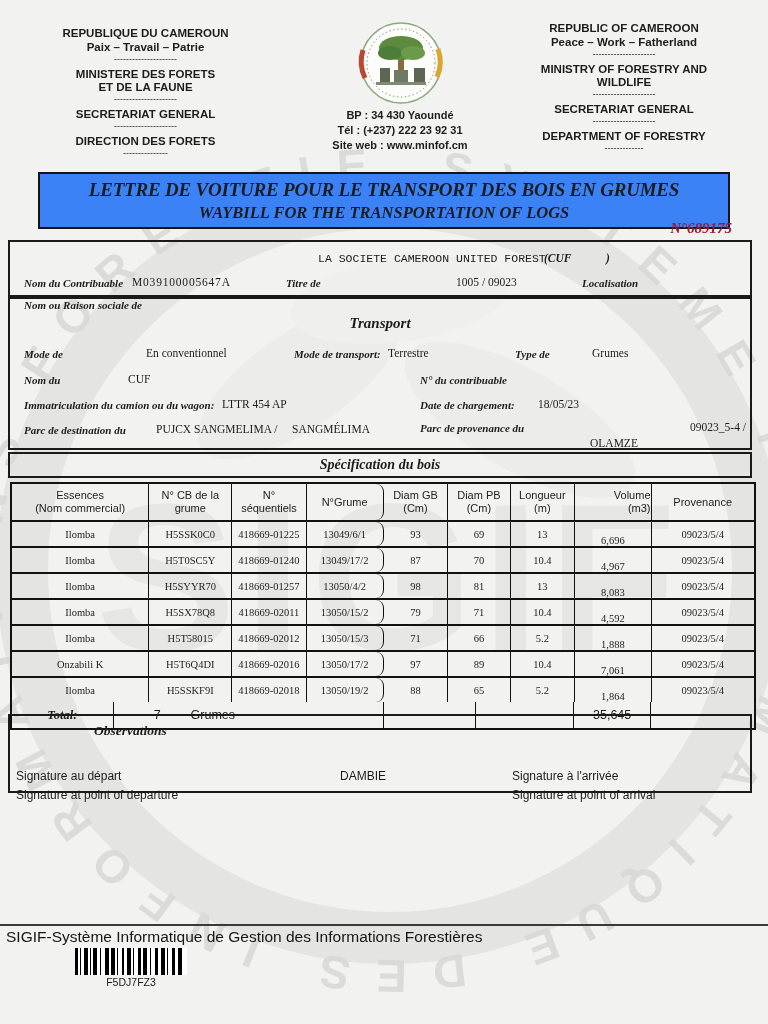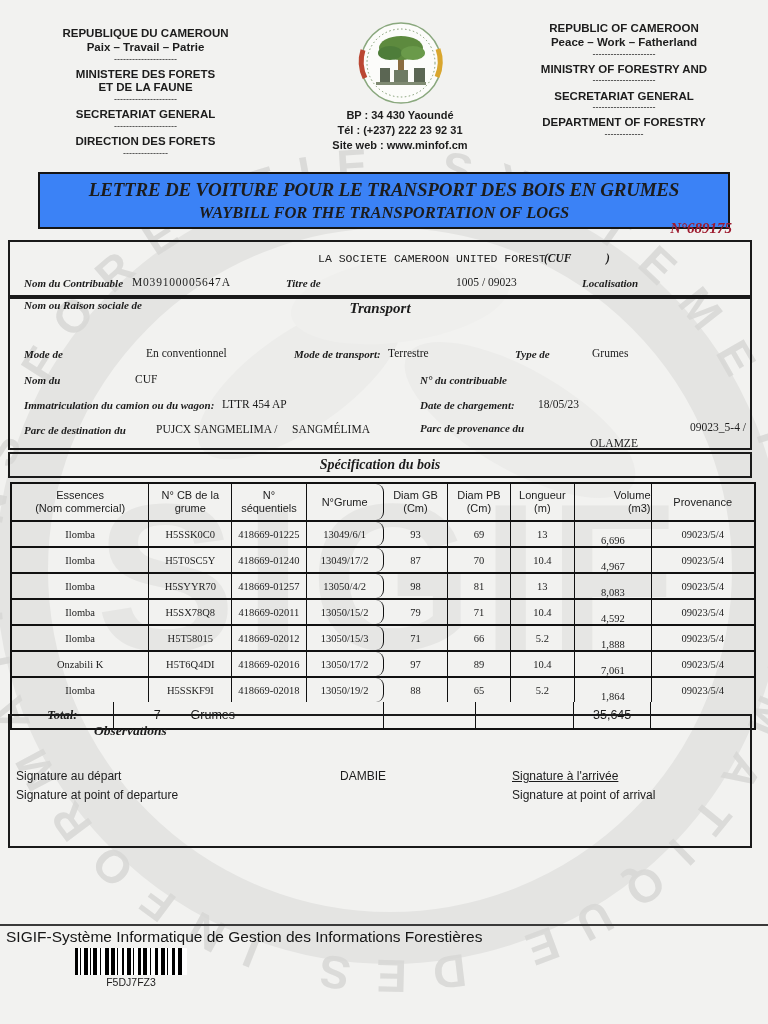--- a/index.html
+++ b/index.html
@@ -29,21 +29,21 @@
   .title-en{font-size:16.5px;margin-top:2px;}
   .doc-number{position:absolute;left:560px;top:220px;width:172px;text-align:right;
     font-family:"Liberation Serif","DejaVu Serif",serif;font-style:italic;font-weight:bold;
     font-size:15px;color:#9e1b2f;}
 
   
   .box{position:absolute;left:8px;width:744px;border:2px solid #1a1a1a;box-sizing:border-box;}
   .fields-box{top:240px;height:57px;}
   .transport-box{top:297px;height:153px;}
   .spec-head-box{top:452px;height:26px;}
-  .obs-box{top:714px;height:134px;}
+  .obs-box{top:714px;height:79px;}
 
   .lbl{position:absolute;font-family:"Liberation Serif","DejaVu Serif",serif;
     font-style:italic;font-weight:bold;font-size:11px;white-space:nowrap;}
   .val{position:absolute;font-family:"Liberation Serif","DejaVu Serif",serif;
     font-size:11.5px;white-space:nowrap;}
   .sec-heading{text-align:center;font-family:"Liberation Serif","DejaVu Serif",serif;
     font-style:italic;font-weight:bold;font-size:15px;}
 
   
   .spec-table{position:absolute;left:10px;top:482px;width:746px;border:2px solid #111;
@@ -141,20 +141,21 @@
       <div>BP : 34 430 Yaoundé</div>
       <div>Tél : (+237) 222 23 92 31</div>
       <div>Site web : www.minfof.cm</div>
     </div>
 
     <div class="hdr-col hdr-right">
       <div>REPUBLIC OF CAMEROON</div>
       <div>Peace – Work – Fatherland</div>
       <div class="sep">---------------------</div>
       <div>MINISTRY OF FORESTRY AND</div>
+      <div>WILDLIFE</div>
       <div class="sep">---------------------</div>
       <div>SECRETARIAT GENERAL</div>
       <div class="sep">---------------------</div>
       <div>DEPARTMENT OF FORESTRY</div>
       <div class="sep">-------------</div>
     </div>
 
     <div class="title-box">
       <div class="title-fr">LETTRE DE VOITURE POUR LE TRANSPORT DES BOIS EN GRUMES</div>
       <div class="title-en">WAYBILL FOR THE TRANSPORTATION OF LOGS</div>
@@ -167,30 +168,30 @@
       <span class="val" style="left:534px;top:10px;font-style:italic;font-weight:bold;">(CUF</span>
       <span class="val" style="left:596px;top:10px;font-style:italic;font-weight:bold;">)</span>
       <span class="lbl" style="left:14px;top:35px;">Nom du Contribuable</span>
       <span class="val" style="left:122px;top:34px;letter-spacing:.8px;">M039100005647A</span>
       <span class="lbl" style="left:276px;top:35px;">Titre de</span>
       <span class="val" style="left:446px;top:34px;">1005  /  09023</span>
       <span class="lbl" style="left:572px;top:35px;">Localisation</span>
     </div>
 
     <div class="box transport-box">
-      <div class="sec-heading" style="margin-top:1px;">Transport</div>
+      <div class="sec-heading" style="margin-top:16px;">Transport</div>
       <span class="lbl" style="left:14px;top:49px;">Mode de</span>
       <span class="val" style="left:136px;top:48px;">En conventionnel</span>
       <span class="lbl" style="left:284px;top:49px;">Mode de transport:</span>
       <span class="val" style="left:378px;top:48px;">Terrestre</span>
       <span class="lbl" style="left:505px;top:49px;">Type de</span>
       <span class="val" style="left:582px;top:48px;">Grumes</span>
 
       <span class="lbl" style="left:14px;top:75px;">Nom du</span>
-      <span class="val" style="left:118px;top:74px;margin-left:7px;">CUF</span>
+      <span class="val" style="left:118px;top:74px;">CUF</span>
       <span class="lbl" style="left:410px;top:75px;">N° du contribuable</span>
 
       <span class="lbl" style="left:14px;top:100px;">Immatriculation du camion ou du wagon:</span>
       <span class="val" style="left:212px;top:99px;">LTTR 454 AP</span>
       <span class="lbl" style="left:410px;top:100px;">Date de chargement:</span>
       <span class="val" style="left:528px;top:99px;">18/05/23</span>
 
       <span class="lbl" style="left:14px;top:125px;">Parc de destination du</span>
       <span class="val" style="left:146px;top:124px;">PUJCX SANGMELIMA /</span>
       <span class="val" style="left:282px;top:124px;">SANGMÉLIMA</span>
@@ -331,21 +332,21 @@
         <div class="t-cell tt4"></div>
         <div class="t-cell tt5 total-volume">35,645</div>
         <div class="t-cell tt6"></div>
       </div>
     </div>
 
     <div class="box obs-box">
       <div class="obs-heading">Observations</div>
       <span class="sig" style="left:6px;top:53px;">Signature au départ</span>
       <span class="sig" style="left:330px;top:53px;">DAMBIE</span>
-      <span class="sig" style="left:502px;top:53px;text-decoration:underline;">Signature à l'arrivée</span>
+      <span class="sig" style="left:502px;top:53px;">Signature à l'arrivée</span>
       <span class="sig" style="left:6px;top:72px;">Signature at point of departure</span>
       <span class="sig" style="left:502px;top:72px;">Signature at point of arrival</span>
     </div>
 
     <div class="footer-rule"></div>
     <div class="footer-text">SIGIF-Système Informatique de Gestion des Informations Forestières</div>
     <div class="barcode"></div>
     <div class="barcode-label">F5DJ7FZ3</div>
 
   </div>

